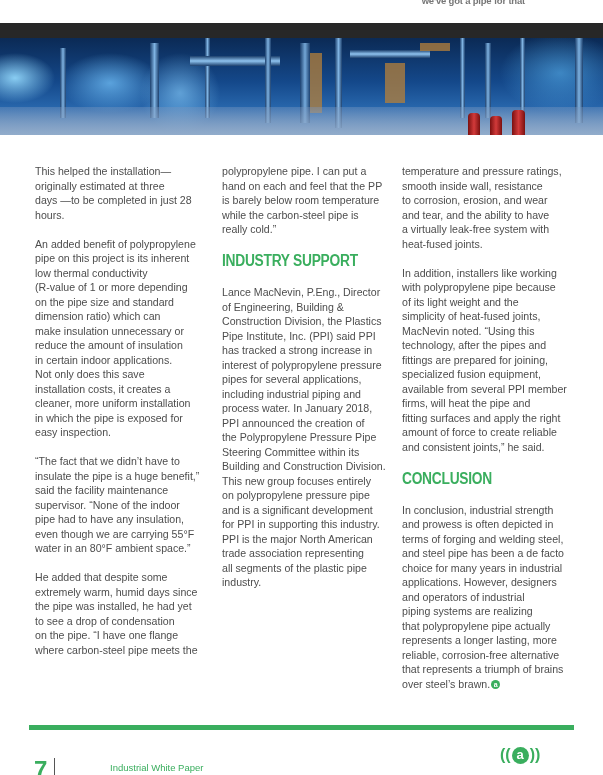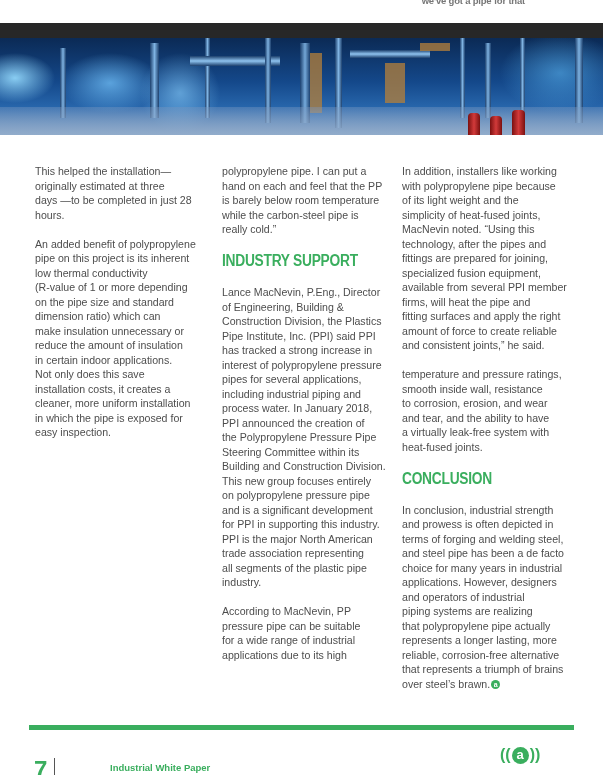--- a/index.html
+++ b/index.html
@@ -57,21 +57,21 @@
     position:absolute; left:29px; top:725px; width:545px; height:5px; background:#3aae5e;
   }
   .pagenum {
     position:absolute; left:34px; top:758px; font-size:24px; font-weight:bold; color:#3aae5e;
     line-height:24px;
   }
   .footer-divider {
     position:absolute; left:54px; top:758px; width:1px; height:17px; background:#555;
   }
   .footer-label {
-    position:absolute; left:70px; top:762px; font-size:9.5px; font-weight:bold; color:#3aae5e;padding-left:40px;
+    position:absolute; left:70px; top:762px; font-size:9.5px; font-weight:normal; color:#3aae5e;padding-left:40px;
   }
   .logo {
     position:absolute; left:500px; top:746px; display:flex; align-items:center; gap:1px;
   }
   .logo .wave { color:#3aae5e; font-weight:bold; font-size:16px; line-height:18px; }
   .logo .core {
     width:17px; height:17px; border-radius:50%; background:#3aae5e; color:#fff;
     font-size:13px; line-height:16px; text-align:center; font-weight:bold;
   }
 </style>
@@ -115,20 +115,33 @@
 on the pipe size and standard
 dimension ratio) which can
 make insulation unnecessary or
 reduce the amount of insulation
 in certain indoor applications.
 Not only does this save
 installation costs, it creates a
 cleaner, more uniform installation
 in which the pipe is exposed for
 easy inspection.</span></p>
+    <p><span>“The fact that we didn’t have to
+insulate the pipe is a huge benefit,”
+said the facility maintenance
+supervisor. “None of the indoor
+pipe had to have any insulation,
+even though we are carrying 55°F
+water in an 80°F ambient space.”</span></p>
+    <p><span>He added that despite some
+extremely warm, humid days since
+the pipe was installed, he had yet
+to see a drop of condensation
+on the pipe. “I have one flange
+where carbon-steel pipe meets the</span></p>
   </div>
 <div class="col col2" id="col1">
     <p><span>polypropylene pipe. I can put a
 hand on each and feel that the PP
 is barely below room temperature
 while the carbon-steel pipe is
 really cold.”</span></p>
     <div class="heading"><span>INDUSTRY SUPPORT</span></div>
     <p><span>Lance MacNevin, P.Eng., Director
 of Engineering, Building &amp;
@@ -144,45 +157,41 @@
 Steering Committee within its
 Building and Construction Division.
 This new group focuses entirely
 on polypropylene pressure pipe
 and is a significant development
 for PPI in supporting this industry.
 PPI is the major North American
 trade association representing
 all segments of the plastic pipe
 industry.</span></p>
-    <p><span>According to MacNevin, PP
-pressure pipe can be suitable
-for a wide range of industrial
-applications due to its high</span></p>
   </div>
 <div class="col col3" id="col2">
+    <p><span>temperature and pressure ratings,
+smooth inside wall, resistance
+to corrosion, erosion, and wear
+and tear, and the ability to have
+a virtually leak-free system with
+heat-fused joints.</span></p>
     <p><span>In addition, installers like working
 with polypropylene pipe because
 of its light weight and the
 simplicity of heat-fused joints,
 MacNevin noted. “Using this
 technology, after the pipes and
 fittings are prepared for joining,
 specialized fusion equipment,
 available from several PPI member
 firms, will heat the pipe and
 fitting surfaces and apply the right
 amount of force to create reliable
 and consistent joints,” he said.</span></p>
-    <p><span>temperature and pressure ratings,
-smooth inside wall, resistance
-to corrosion, erosion, and wear
-and tear, and the ability to have
-a virtually leak-free system with
-heat-fused joints.</span></p>
     <div class="heading"><span>CONCLUSION</span></div>
     <p><span>In conclusion, industrial strength
 and prowess is often depicted in
 terms of forging and welding steel,
 and steel pipe has been a de facto
 choice for many years in industrial
 applications. However, designers
 and operators of industrial
 piping systems are realizing
 that polypropylene pipe actually

